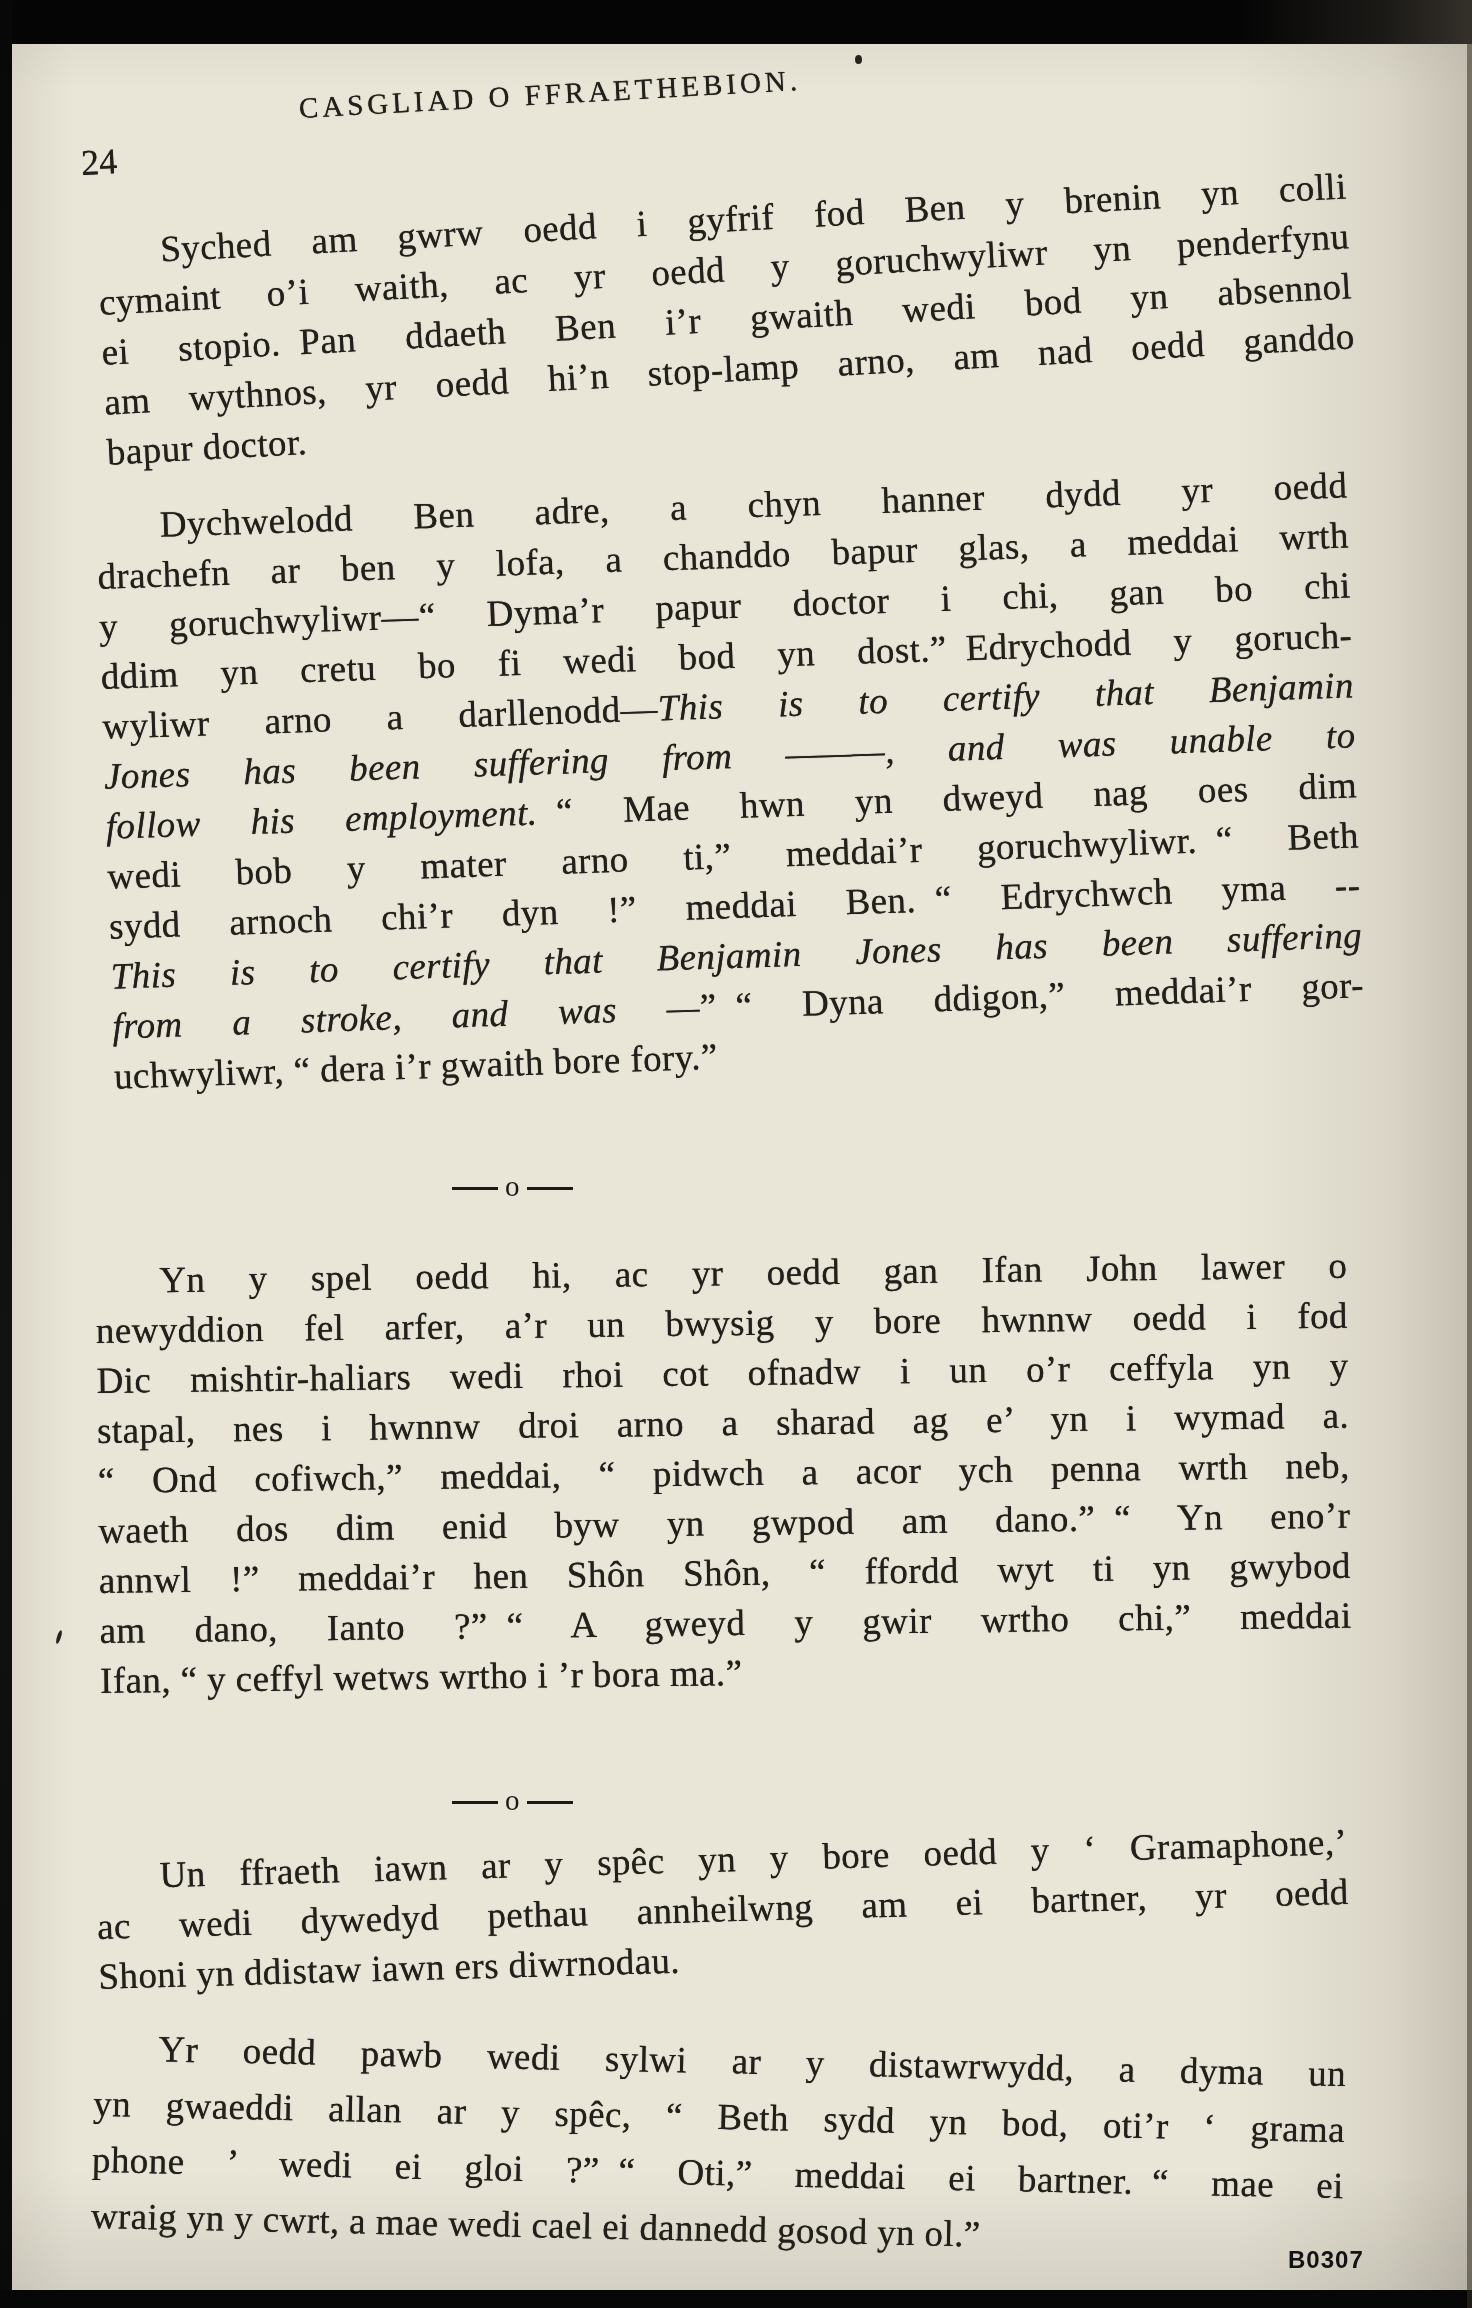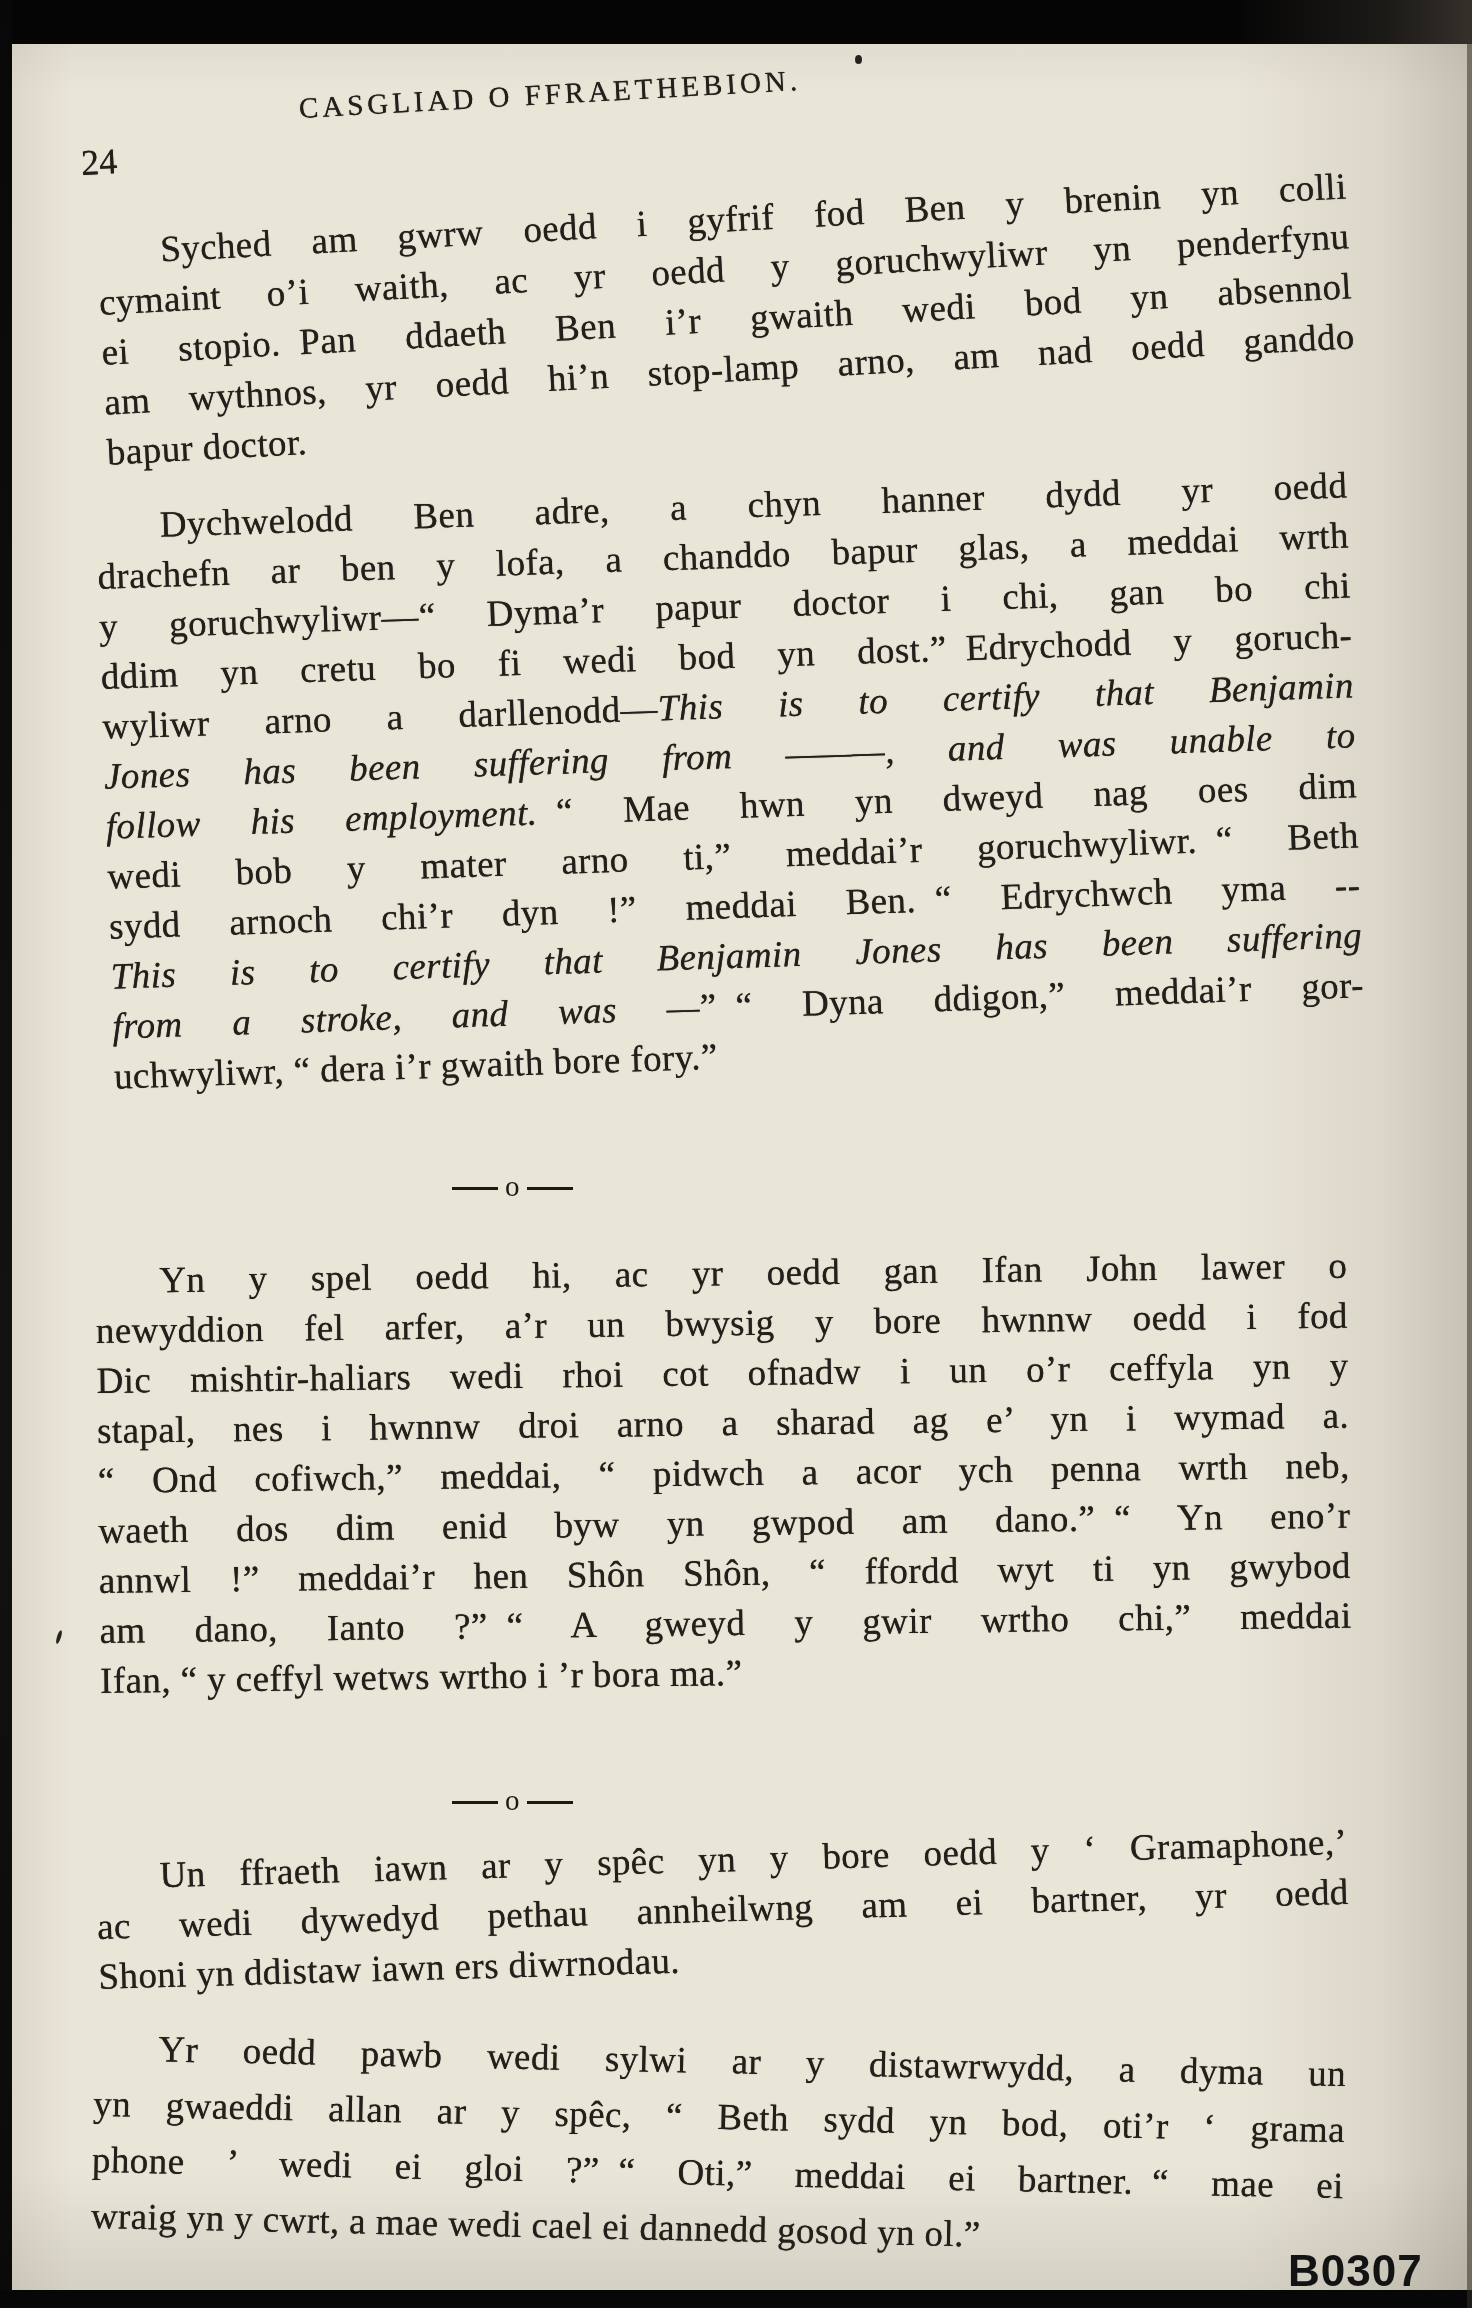--- a/index.html
+++ b/index.html
@@ -66,21 +66,21 @@
     display:flex; align-items:center; gap:7px;
     color:#1c1a16;
   }
   .sep1 { top:1168px; }
   .sep2 { top:1782px; }
   .sep-dash { width:46px; height:3px; background:#1c1a16; }
   .sep-o { font-size:29px; line-height:1; transform:translateY(-2px); }
   .catalog-mark {
     position:absolute; left:1288px; top:2246px;
     font-family:"Liberation Sans", sans-serif;
-    font-size:44px; font-weight:bold; color:#131313; letter-spacing:1px;
+    font-size:24px; font-weight:bold; color:#131313; letter-spacing:1px;
   }
   .speck { position:absolute; background:#26231e; border-radius:50%; }
   .speck-a { left:855px; top:55px;  width:7px;  height:9px; }
   .speck-b { left:57px;  top:1630px; width:4px; height:14px; transform:rotate(18deg); }
 </style>
 </head>
 <body>
 
 <div class="scan">
 

